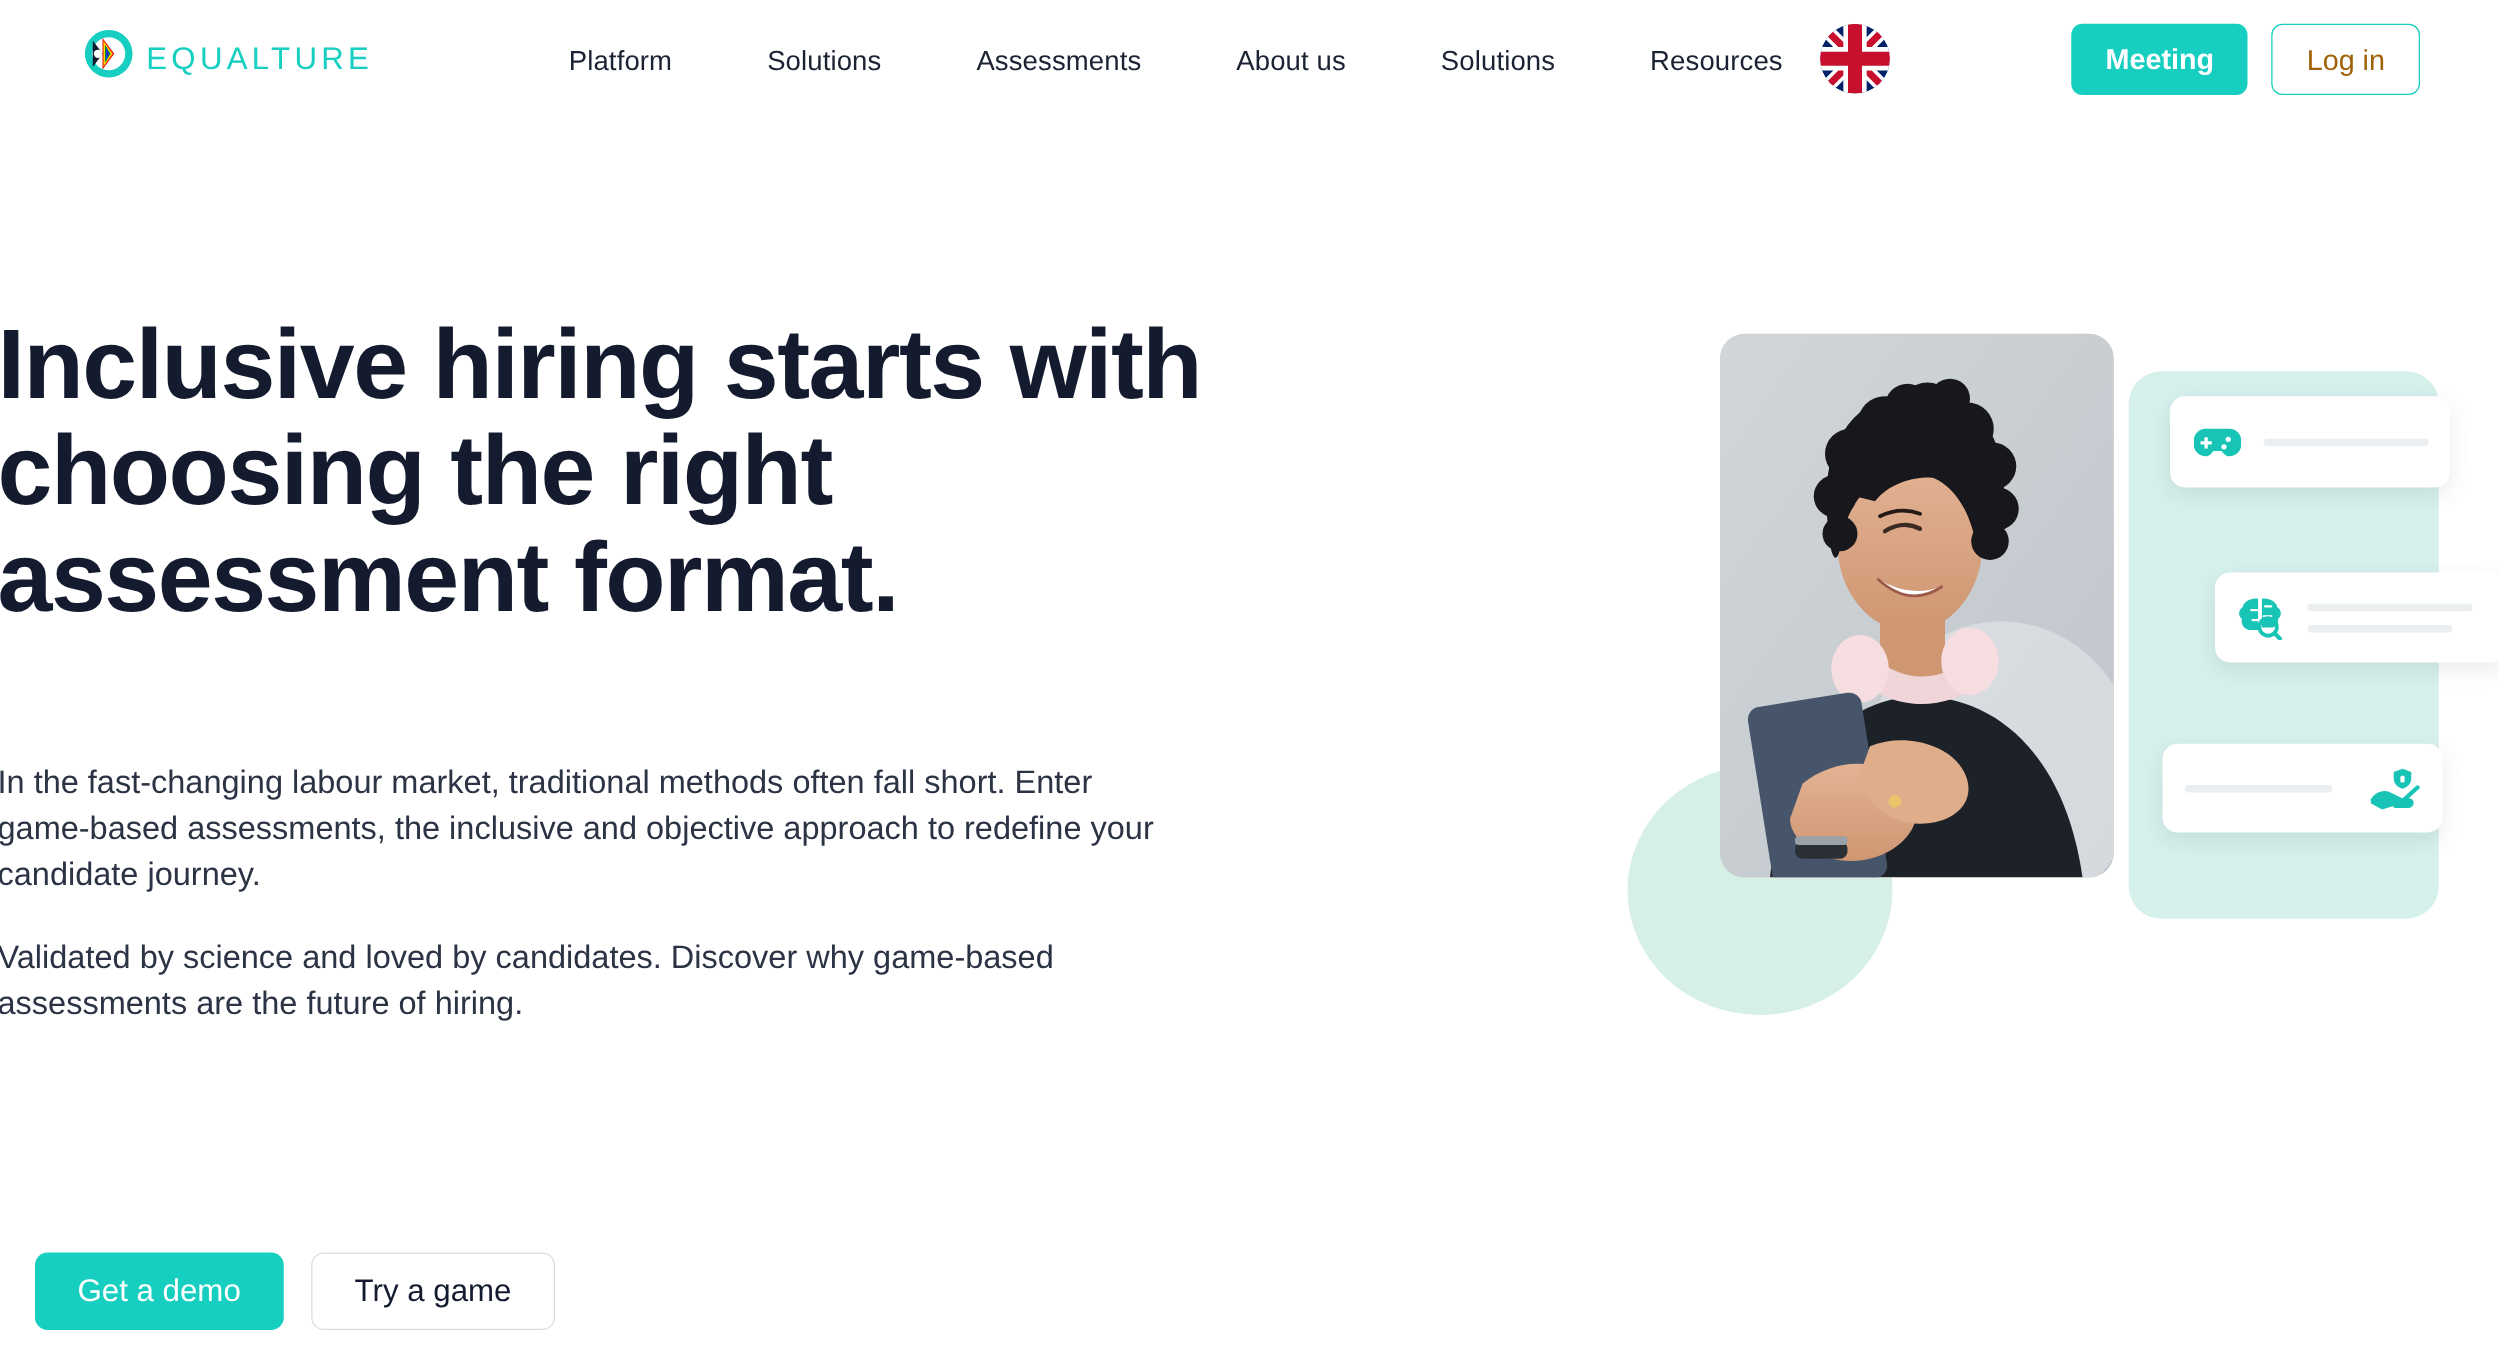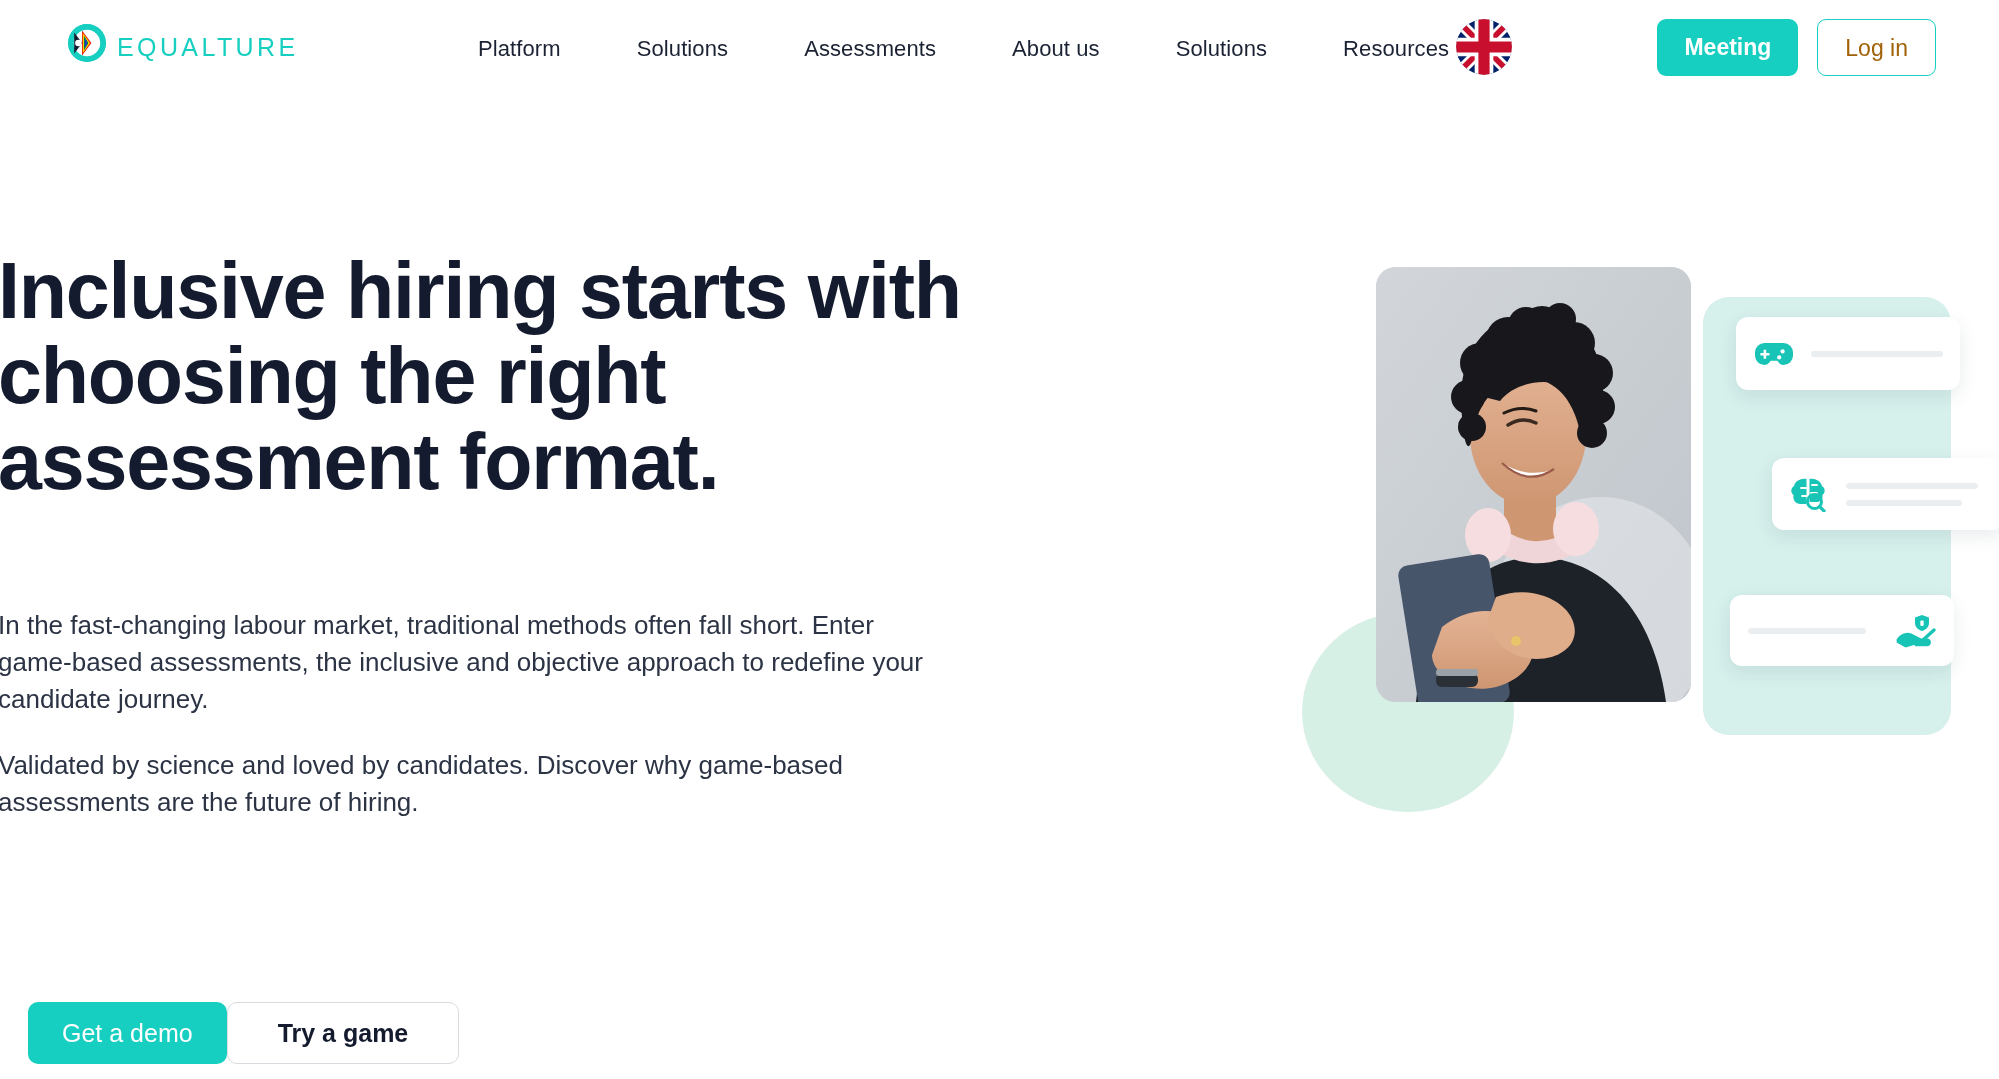--- a/index.html
+++ b/index.html
@@ -44,21 +44,21 @@
   .logo-text {
     font-size: 25px;
     letter-spacing: 3.4px;
     font-weight: 400;
     color: #16CFC0;
     white-space: nowrap;
   }
 
   .nav {
     position: absolute;
-    left: 478px;
+    left: 455px;
     top: 0;
     height: 98px;
     display: flex;
     align-items: center;
     gap: 0px;
   }
   .nav-item {
     font-size: 22px;
     color: #1B2233;
     padding: 0 38px;
@@ -143,43 +143,44 @@
   }
   .hero-para.p1 { margin-top: 103px; }
   .hero-para.p2 { margin-top: 29px; }
 
   .hero-ctas {
     position: absolute;
     left: 28px;
     top: 1002px;
     display: flex;
     align-items: center;
+    gap: 22px;
   }
   .btn-demo {
     background: #16CFC0;
     color: #ffffff;
     font-size: 25px;
     font-weight: 400;
     border: none;
     border-radius: 10px;
     height: 62px;
     padding: 0 34px;
     cursor: pointer;
     font-family: inherit;
     white-space: nowrap;
   }
   .btn-game {
     background: #ffffff;
     color: #141B2E;
     font-size: 25px;
-    font-weight: 700;
+    font-weight: 400;
     border: 1.6px solid #D8DCE0;
     border-radius: 10px;
     height: 62px;
-    padding: 0 50px;
+    padding: 0 34px;
     cursor: pointer;
     font-family: inherit;
     white-space: nowrap;
   }
 
   
   .hero-visual {
     position: absolute;
     left: 1290px;
     top: 240px;

